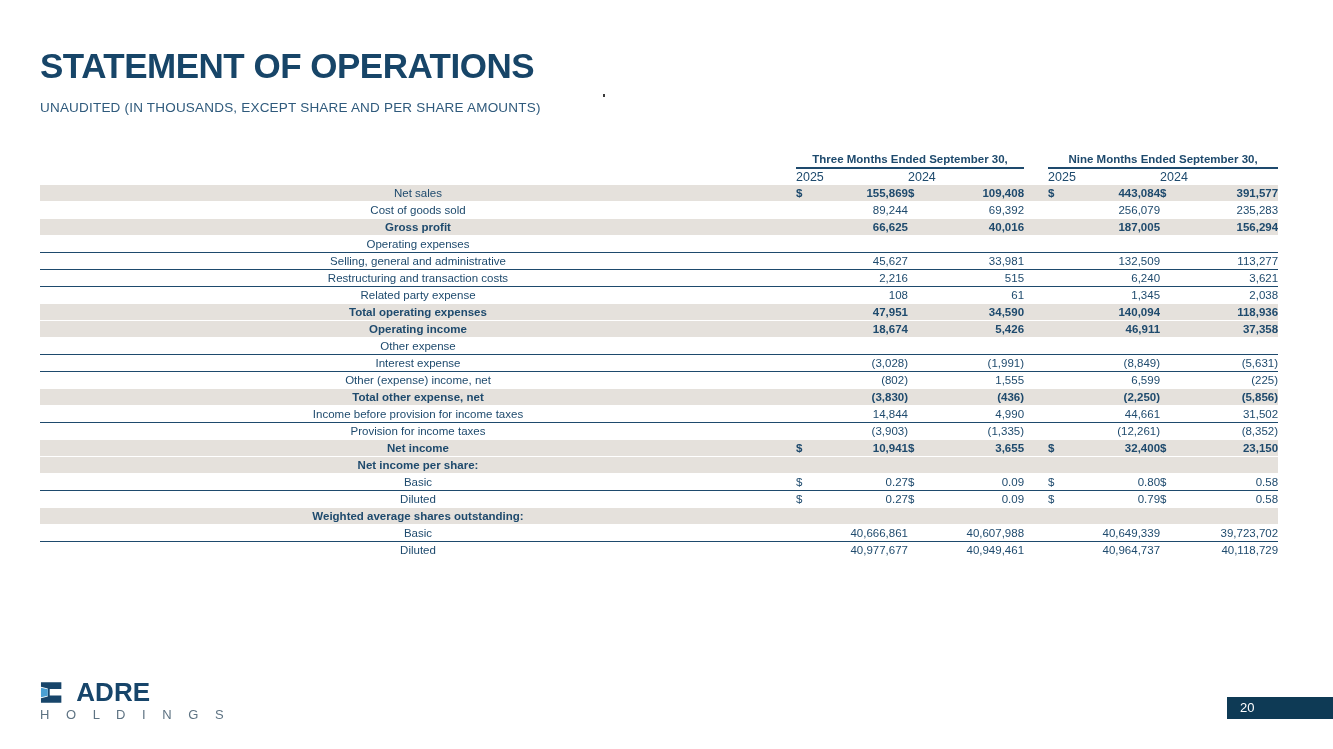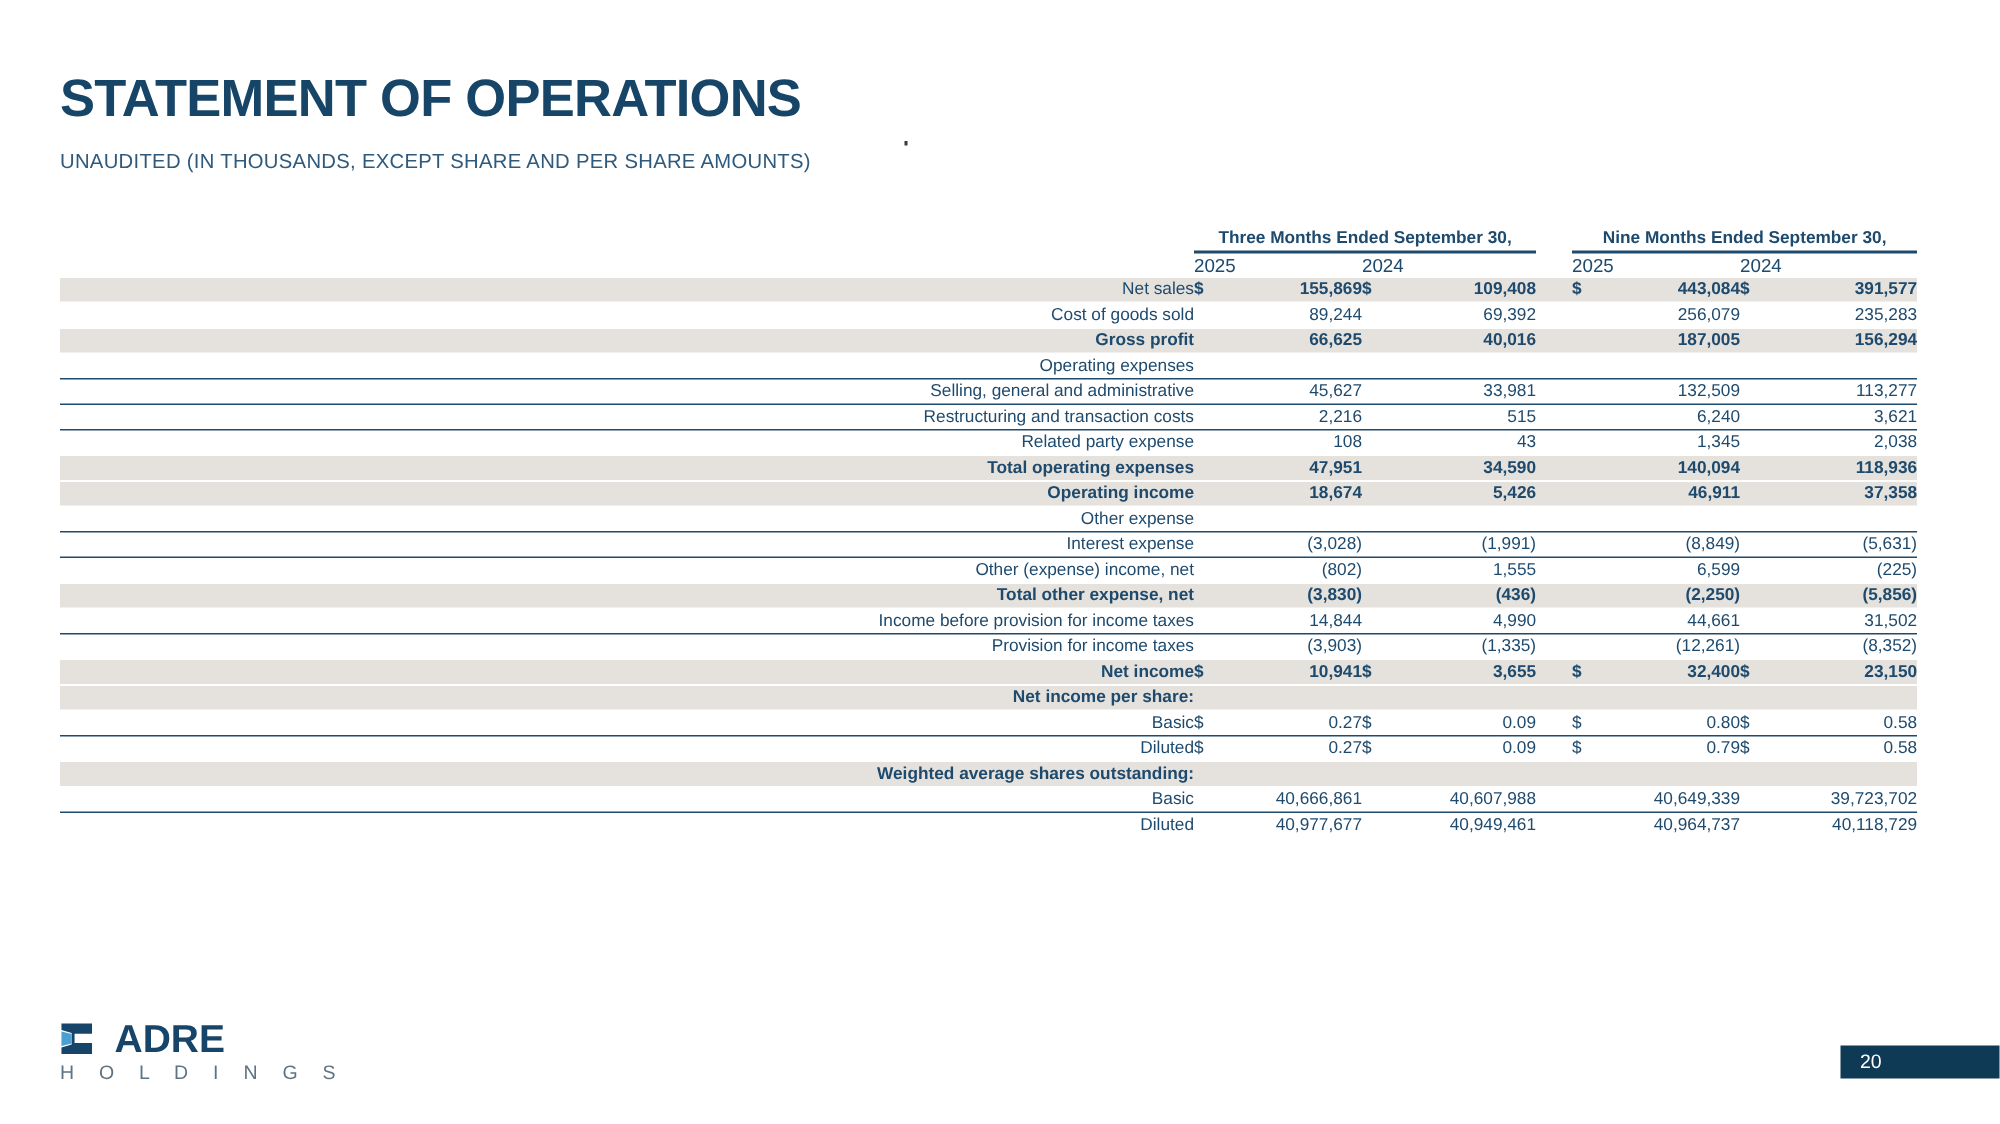--- a/index.html
+++ b/index.html
@@ -38,21 +38,21 @@
   thead td { border-bottom:none !important; }
   td.group-hdr {
     font-weight:bold; text-align:center; font-size:11.5px;
     border-bottom:2px solid #1e4a6d !important; height:17px;
   }
   td.year-hdr { font-weight:normal; text-align:left; font-size:12.5px; height:17px; }
 
   tr.shaded td { background:#e5e1dc; }
   tr.navy-line td { border-bottom:1px solid #1e4a6d; }
 
-  td.lbl { text-align:right; }
+  td.lbl { text-align:center; }
   td.ind0 { padding-left:1px; }
   td.ind1 { padding-left:7px; }
   td.ind2 { padding-left:14px; }
   td.usd { text-align:left; padding-left:3px; }
   td.val { text-align:right; padding-right:1px; }
   .lb, .vb { font-weight:bold; }
 
   .logo { position:absolute; left:40px; top:681px; width:110px; }
   .logo-top { display:flex; align-items:center;gap:12px; }
   .logo-icon { width:23px; height:23px; display:block; margin-right:2px; }
@@ -181,21 +181,21 @@
             <td class="usd"></td>
             <td class="val">6,240</td>
             <td class="usd"></td>
             <td class="val">3,621</td>
           </tr>
           <tr>
             <td class="lbl ind1">Related party expense</td>
             <td class="usd"></td>
             <td class="val">108</td>
             <td class="usd"></td>
-            <td class="val">43</td>
+            <td class="val">61</td>
             <td></td>
             <td class="usd"></td>
             <td class="val">1,345</td>
             <td class="usd"></td>
             <td class="val">2,038</td>
           </tr>
           <tr class="shaded">
             <td class="lbl ind2 lb">Total operating expenses</td>
             <td class="usd vb"></td>
             <td class="val vb">47,951</td>

